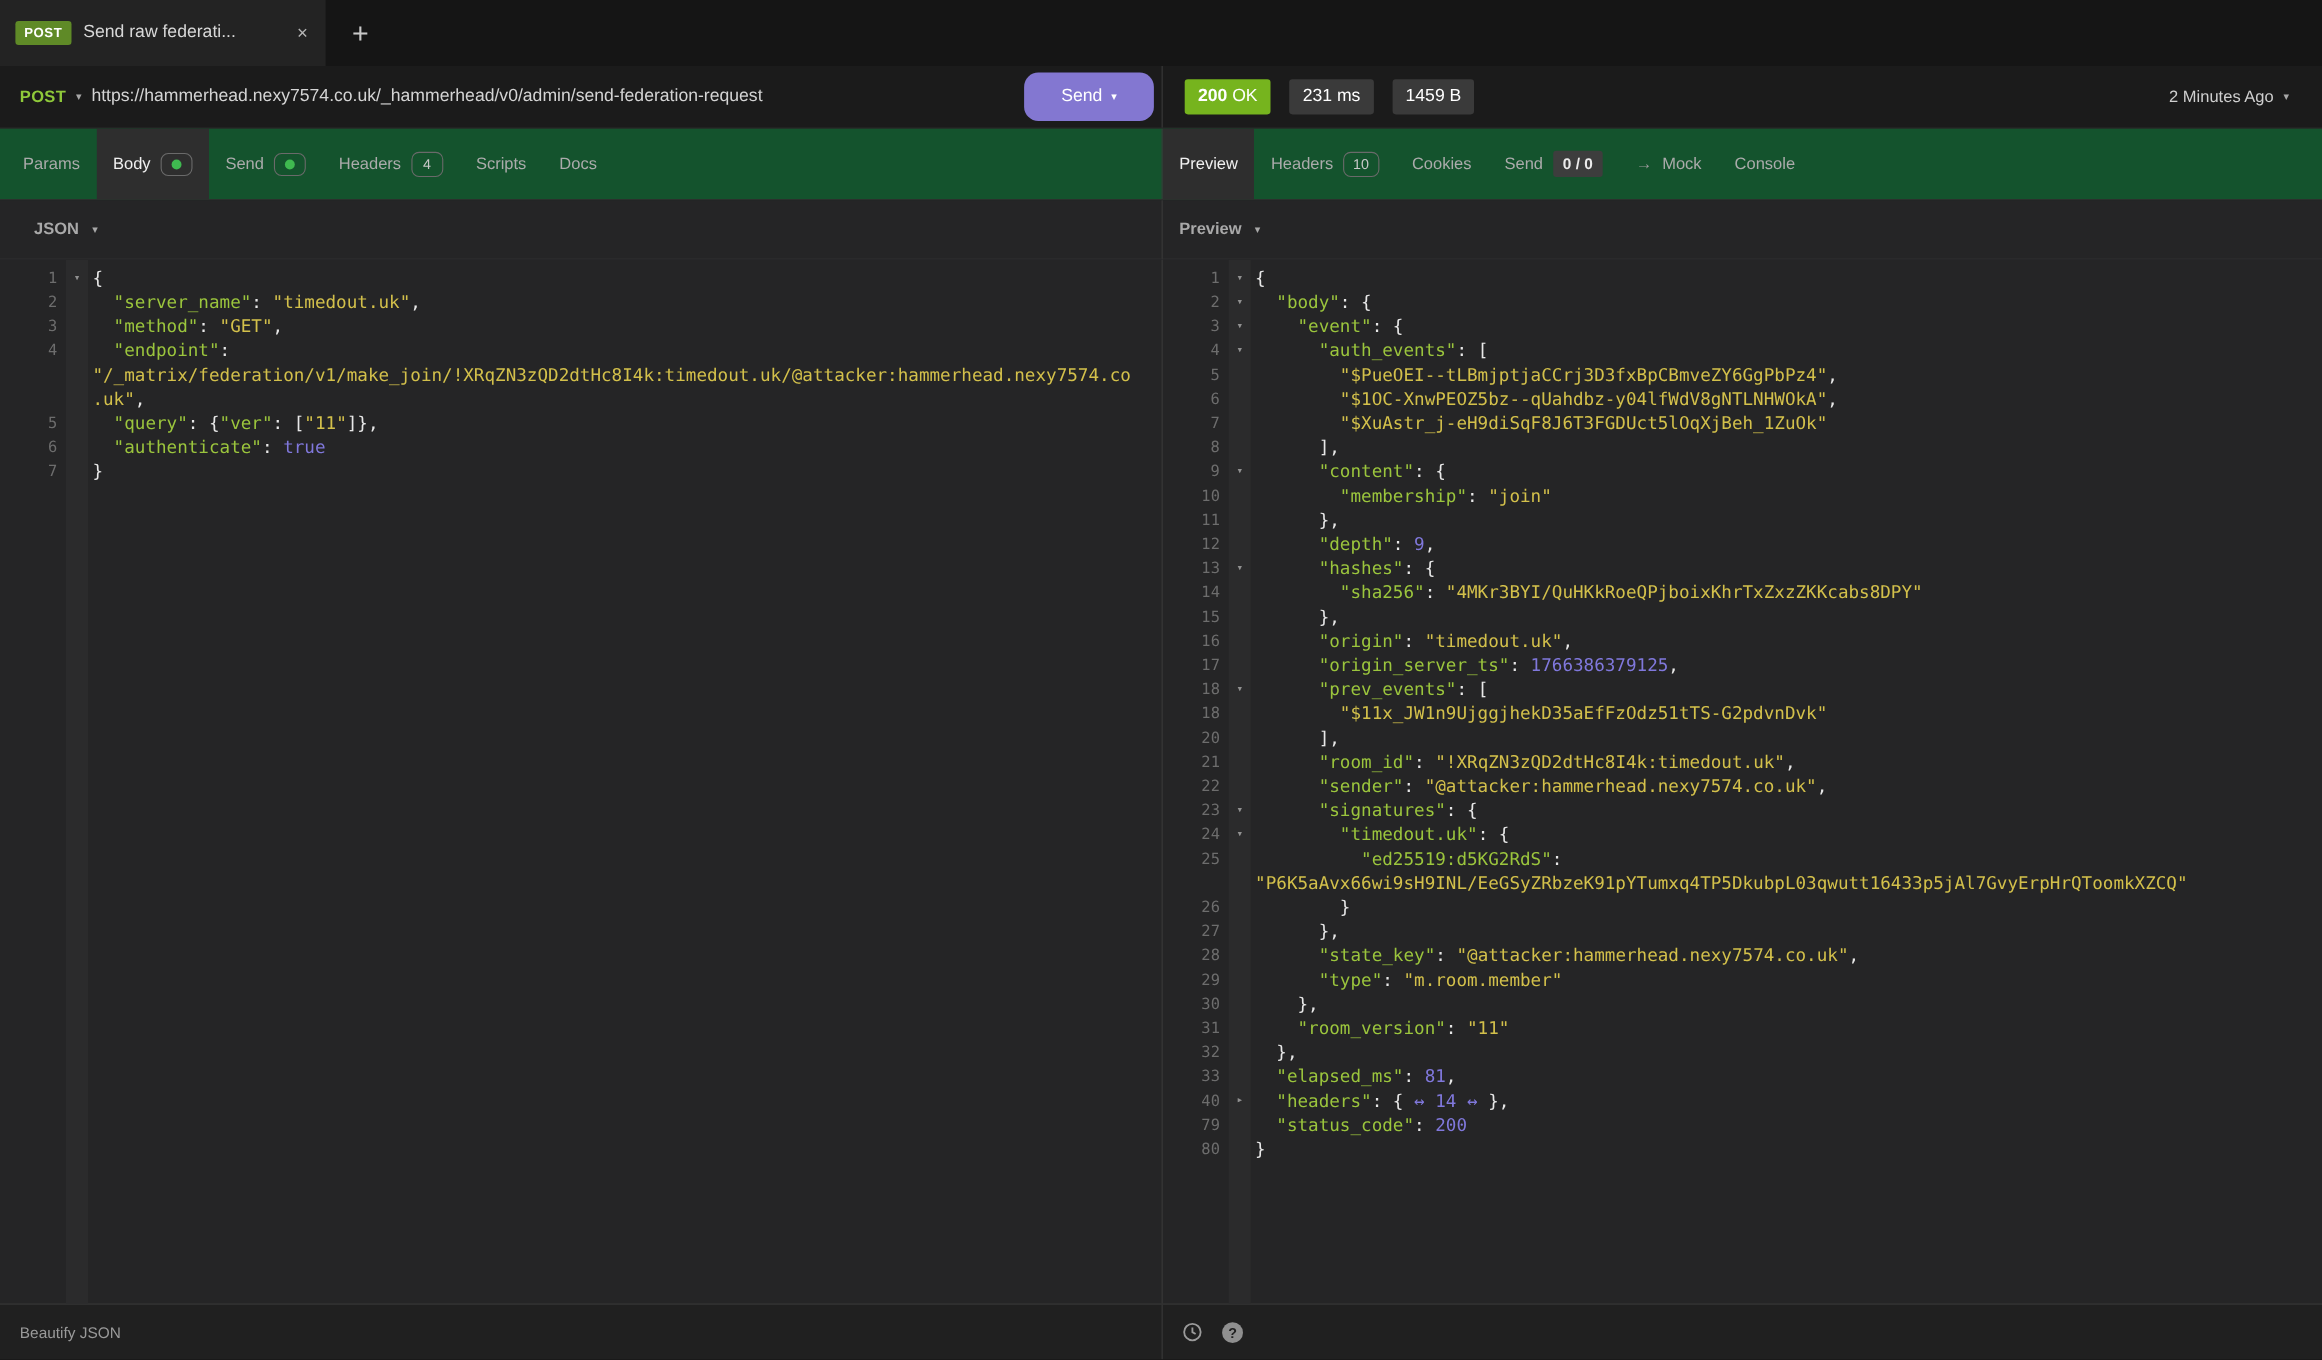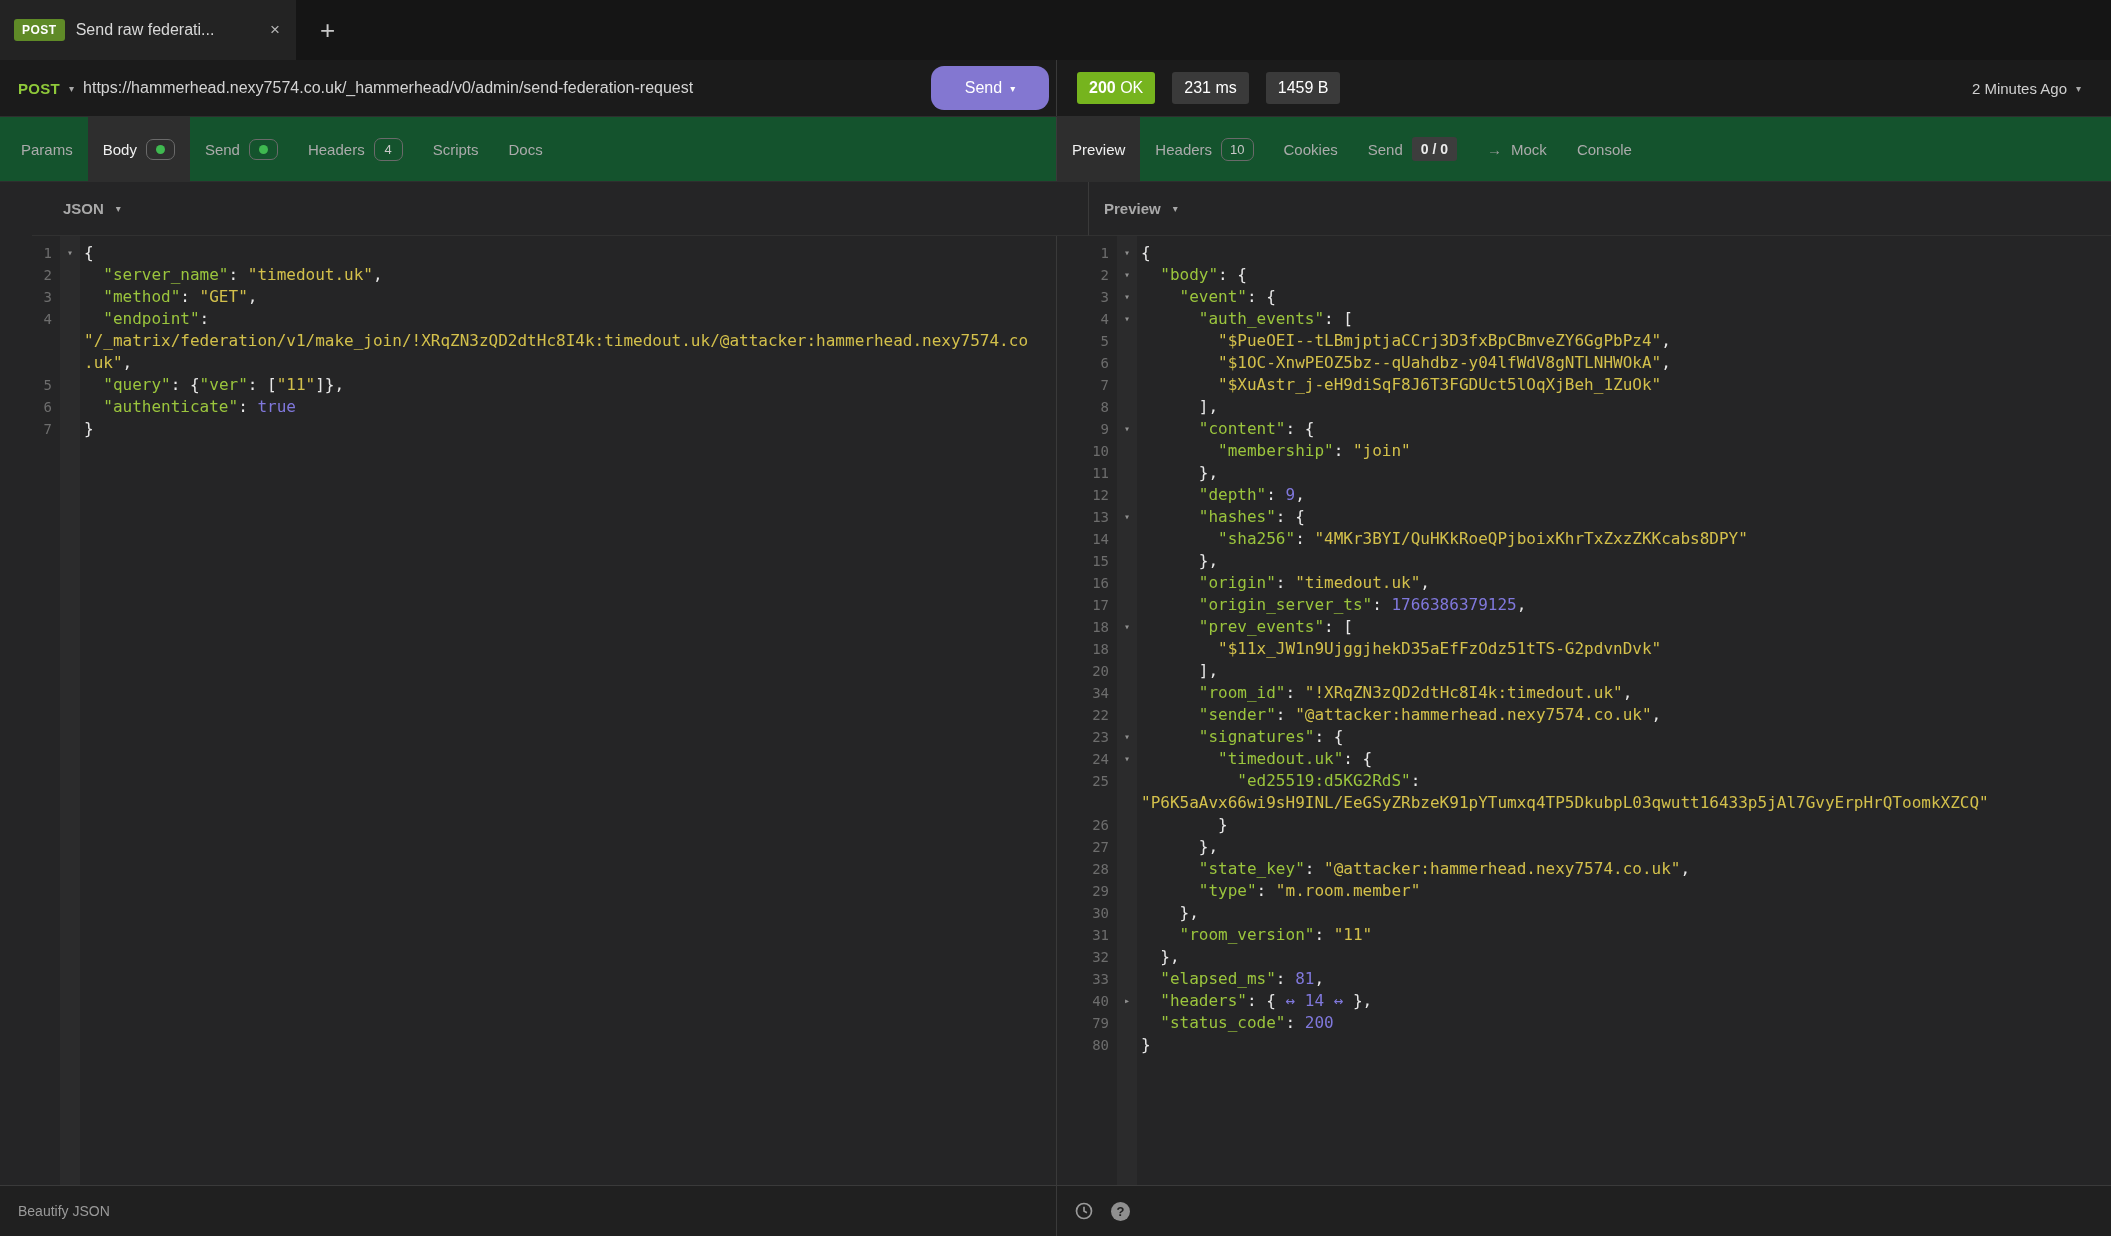--- a/index.html
+++ b/index.html
@@ -38,21 +38,21 @@
   .subtabs.right{flex:1;}
   .subtab{display:flex;align-items:center;gap:9px;padding:0 15px;color:#ababab;font-size:15px;white-space:nowrap;cursor:default;}
   .subtab.active{background:#2e2e2e;color:#f0f0f0;}
   .badge-outline{border:1px solid #6a6a6a;border-radius:7px;padding:3px 8px;font-size:13px;color:#c8c8c8;
                  display:flex;align-items:center;justify-content:center;min-width:11px;min-height:13px;}
   .dot{width:9px;height:9px;border-radius:50%;background:var(--dot-green,#3fb950);}
   .badge-filled{background:#3d3d3d;border-radius:3px;padding:4px 9px;font-size:14px;color:#ececec;font-weight:bold;}
   .tab-prefix{color:#9a9a9a;}
 
   
-  .mode-row{height:54px;background:#252526;display:flex;flex:none;padding-left:32px;}
+  .mode-row{height:54px;background:#252526;display:flex;flex:none;}
   .mode-left{width:1057px;flex:none;display:flex;align-items:center;padding-left:31px;
              border-right:1px solid #3a3a3a;box-sizing:border-box;border-bottom:1px solid #313131;}
   .mode-right{flex:1;display:flex;align-items:center;padding-left:15px;border-bottom:1px solid #313131;}
   .mode-label{color:#a9a9a9;font-weight:bold;font-size:15px;margin-right:12px;}
 
   
   .editors{flex:1;display:flex;min-height:0;background:#252526;}
   .editor{position:relative;overflow:hidden;padding-top:6px;box-sizing:border-box;}
   .editor.left{width:1057px;flex:none;border-right:1px solid #3a3a3a;}
   .editor.right{flex:1;}
@@ -322,21 +322,21 @@
           <div class="cm-num">18</div>
           <div class="cm-fold"></div>
           <div class="cm-code"><span class="tk-p">        </span><span class="tk-s">"$11x_JW1n9UjggjhekD35aEfFzOdz51tTS-G2pdvnDvk"</span></div>
         </div>
         <div class="cm-row">
           <div class="cm-num">20</div>
           <div class="cm-fold"></div>
           <div class="cm-code"><span class="tk-p">      ],</span></div>
         </div>
         <div class="cm-row">
-          <div class="cm-num">34</div>
+          <div class="cm-num">21</div>
           <div class="cm-fold"></div>
           <div class="cm-code"><span class="tk-p">      </span><span class="tk-k">"room_id"</span><span class="tk-p">: </span><span class="tk-s">"!XRqZN3zQD2dtHc8I4k:timedout.uk"</span><span class="tk-p">,</span></div>
         </div>
         <div class="cm-row">
           <div class="cm-num">22</div>
           <div class="cm-fold"></div>
           <div class="cm-code"><span class="tk-p">      </span><span class="tk-k">"sender"</span><span class="tk-p">: </span><span class="tk-s">"@attacker:hammerhead.nexy7574.co.uk"</span><span class="tk-p">,</span></div>
         </div>
         <div class="cm-row">
           <div class="cm-num">23</div>

